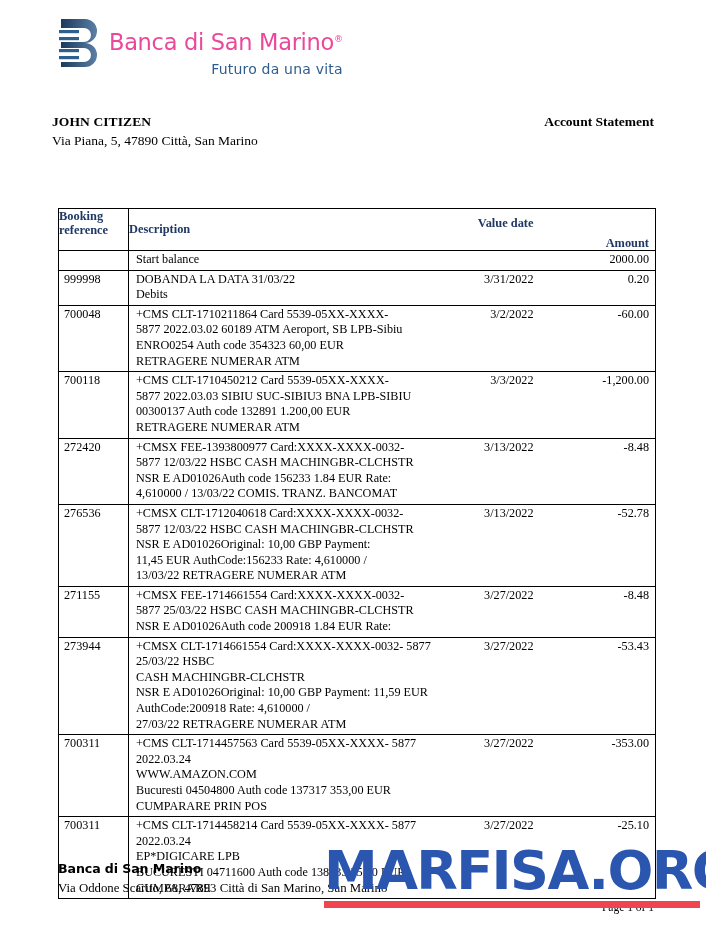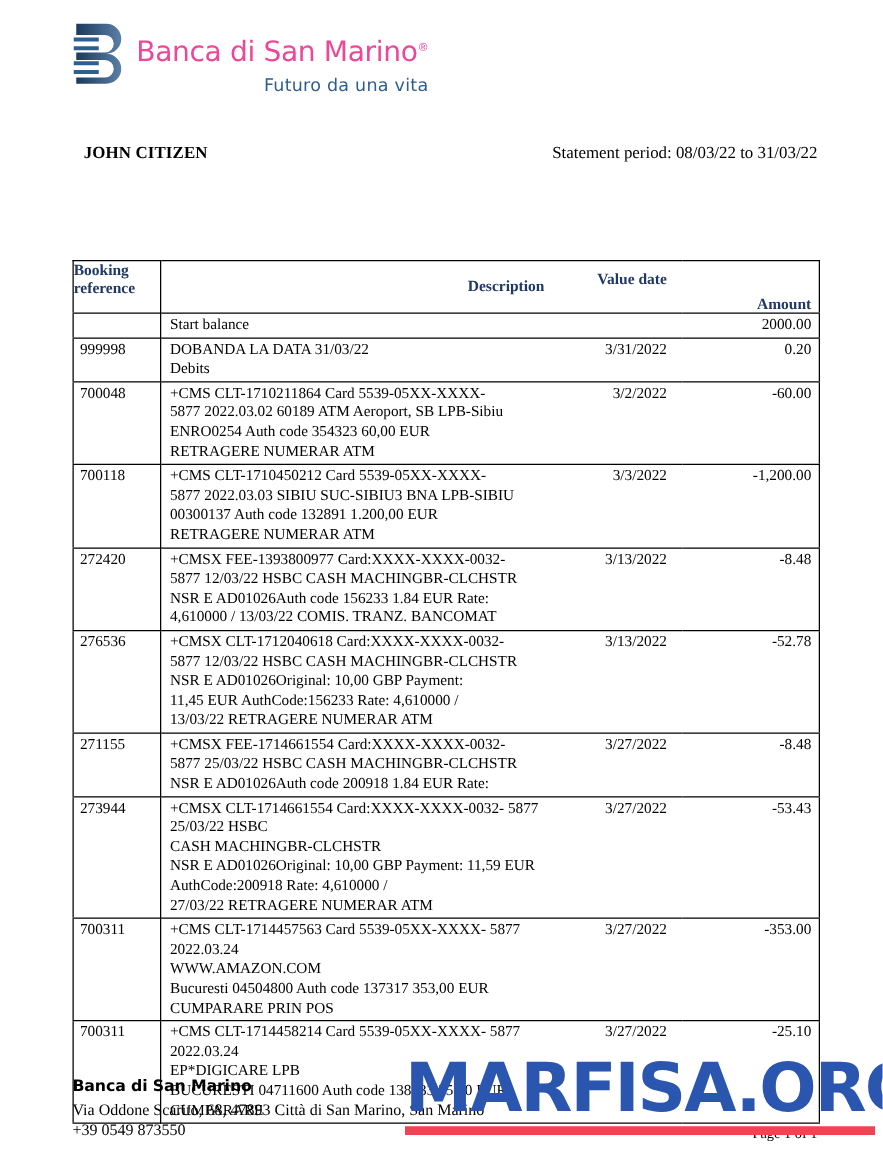--- a/index.html
+++ b/index.html
@@ -50,21 +50,21 @@
     font-size: 14px;
     color: #2f5d8e;
     text-align: right;
     margin-top: 7px;
     letter-spacing: 0.2px;
   }
 
   
   .party {
     position: absolute;
-    left: 67px;
+    left: 52px;
     top: 112px;
     font-size: 13.5px;
     line-height: 19px;
   }
   .party .name {
     font-weight: bold;
     letter-spacing: 0.1px;
   }
   .meta {
     position: absolute;
@@ -108,21 +108,21 @@
 
   thead th {
     color: #1f3864;
     font-weight: bold;
     font-size: 12.4px;
     line-height: 14px;
     border-bottom: 1.4px solid #000;
     padding: 4px 5px 5px 5px;
   }
   thead th.col-ref  { text-align: left; border-right: 1.1px solid #000; }
-  thead th.col-desc { text-align: right; padding-top: 13px; }
+  thead th.col-desc { text-align: left; padding-top: 13px; }
   thead th.col-date { text-align: right; padding-top: 7px; padding-right: 12px;}
   thead th.col-amt  { text-align: right; padding-top: 27px; padding-right: 6px;}
 
   tbody tr > td.cell-ref {
     border-right: 1.1px solid #000;
     padding: 1px 5px 2px 5px;
     line-height: 15.6px;
     white-space: nowrap;
   }
   tbody tr > td.cell-desc {
@@ -212,24 +212,25 @@
     <rect x="2" y="38" width="20" height="3.2" fill="#2e5f8f"></rect>
   </svg>
   <div class="logo-text-wrap">
     <div class="logo-wordmark"><span>Banca di San Marino</span><span class="reg">®</span></div>
     <div class="logo-tagline">Futuro da una vita</div>
   </div>
 </div>
 
 <div class="party">
   <div class="name">JOHN CITIZEN</div>
+  <div>Via Piana, 5, 47890 Città, San Marino</div>
 </div>
 
 <div class="meta">
-  <div>Statement period: 08/03/22 to 31/03/22</div>
+  <div class="title">Account Statement</div>
 </div>
 
 <table class="stmt-table">
   <colgroup>
     <col class="col-ref">
       <col class="col-desc">
       <col class="col-date">
       <col class="col-amt">
   </colgroup>
   <thead>
@@ -347,20 +348,19 @@
         </td>
         <td class="cell-date">3/27/2022</td>
         <td class="cell-amt">-25.10</td>
       </tr>
     </tbody>
 </table>
 
 <div class="footer">
   <div class="bank">Banca di San Marino</div>
   <div class="addr">Via Oddone Scarito, 68, 47893 Città di San Marino, San Marino</div>
-  <div class="phone">+39 0549 873550</div>
 </div>
 <div class="page-num">Page 1 of 1</div>
 
 <div class="watermark">
   <div class="wm-text">MARFISA.ORG</div>
   <div class="wm-bar"></div>
 </div>
 
 </body></html>

